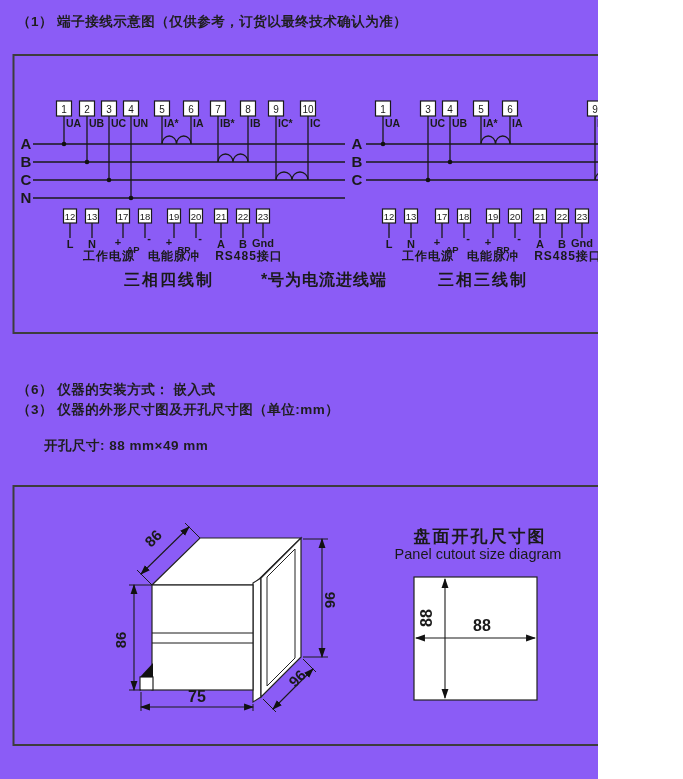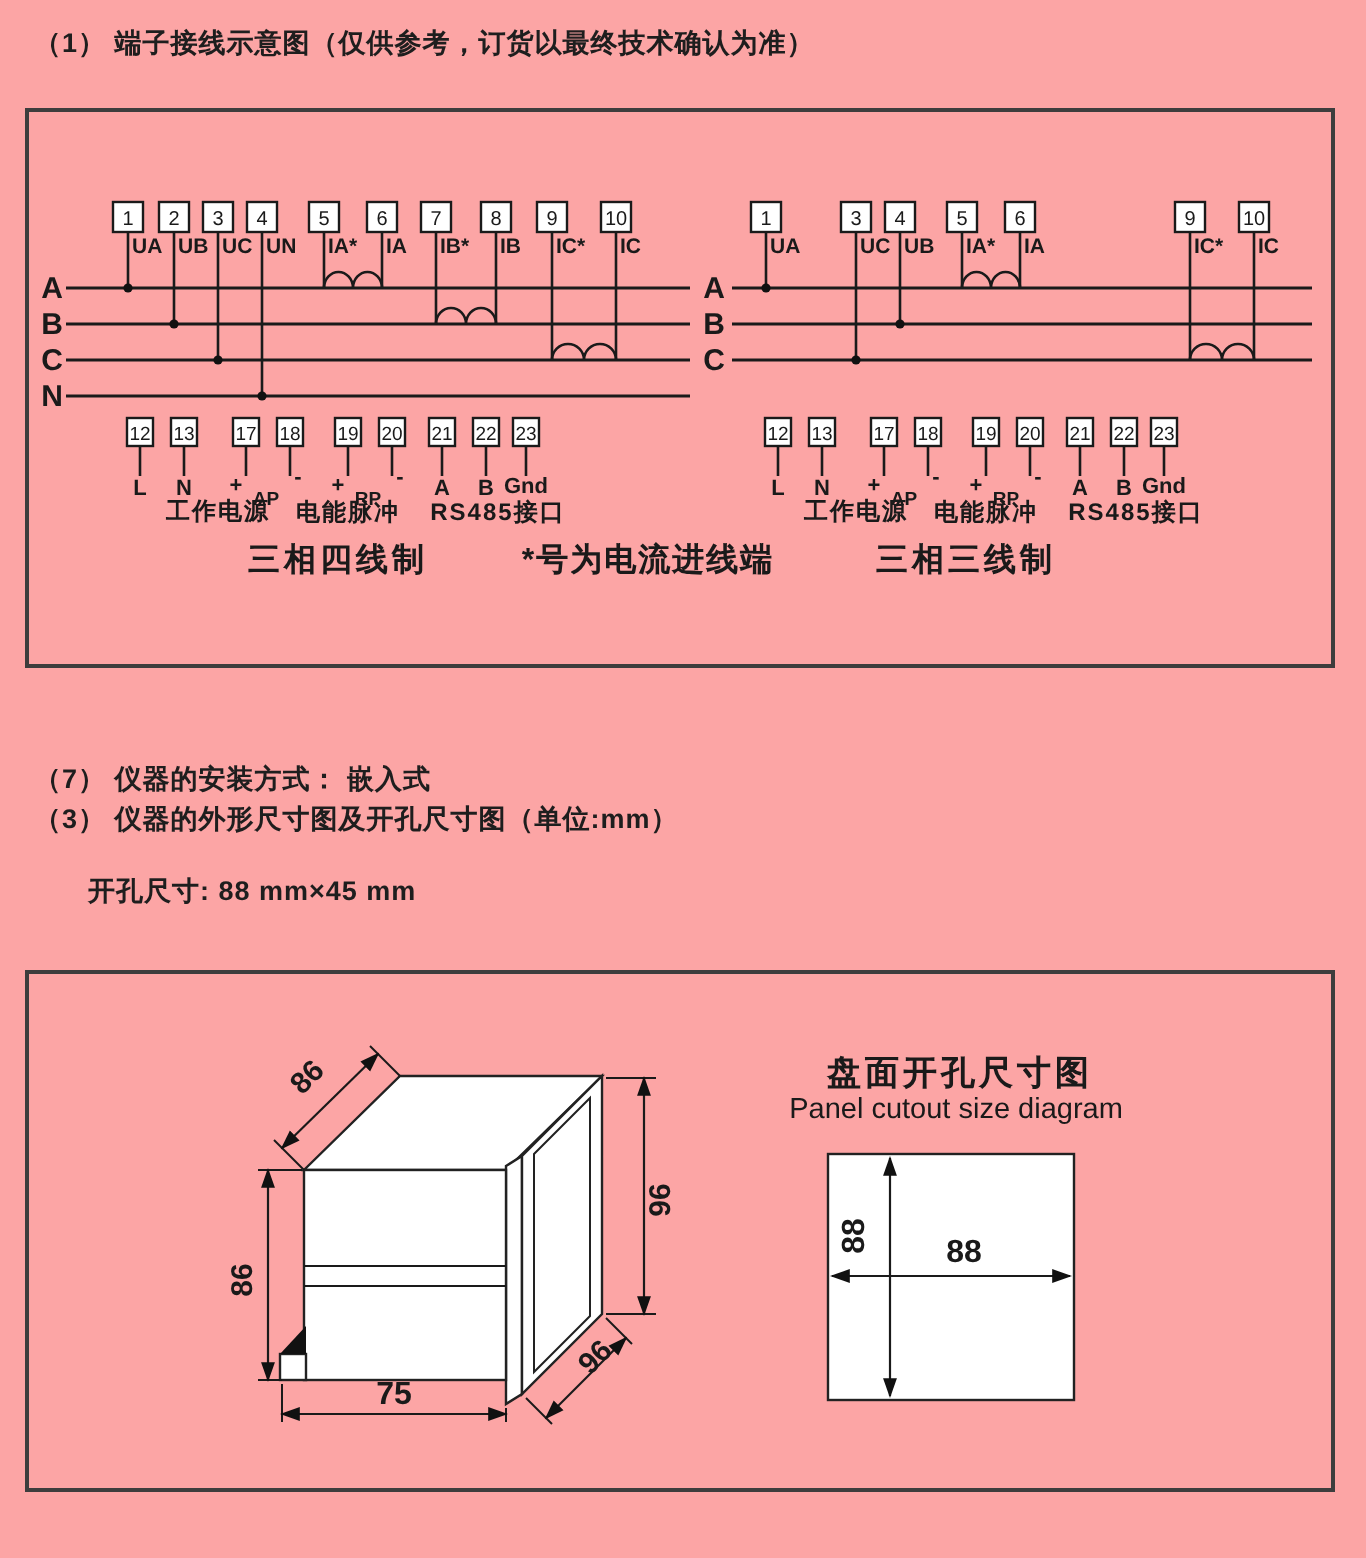--- a/index.html
+++ b/index.html
@@ -1,38 +1,38 @@
 <!DOCTYPE html>
 <html><head>
 <meta charset="utf-8">
 <style>
   html,body{margin:0;padding:0;background:#fff;}
-  .page{position:relative;width:683px;height:779px;background:#fca5a5;overflow:hidden;
+  .page{position:relative;width:598px;height:779px;background:#8b5cf6;overflow:hidden;
         font-family:"Liberation Sans",sans-serif;color:#222;}
   .hd{position:absolute;font-size:13.5px;font-weight:600;letter-spacing:.5px;white-space:pre;color:#1e1e1e;}
   svg text{font-family:"Liberation Sans",sans-serif;fill:#1a1a1a;}
   .ln{stroke:#1a1a1a;stroke-width:1.3;fill:none;}
   .thick{stroke-width:1.5;}
   .thin{stroke-width:1;}
   .tb{fill:#ffffff;stroke:#1a1a1a;stroke-width:1.2;}
   .dot{fill:#111;stroke:none;}
   .frame{fill:none;stroke:#3d3d3d;stroke-width:2;}
   .face{fill:#ffffff;stroke:#222;stroke-width:1.2;}
   .face2{fill:none;stroke:#222;stroke-width:1;}
   .wedge{fill:#111;stroke:none;}
   .dim{stroke:#1a1a1a;stroke-width:1.1;fill:none;}
 </style>
 </head>
 <body>
 
 <div class="page">
   <div class="hd" style="left:17px;top:13px">（1） 端子接线示意图（仅供参考，订货以最终技术确认为准）</div>
-  <div class="hd" style="left:17px;top:381px">（7） 仪器的安装方式： 嵌入式</div>
+  <div class="hd" style="left:17px;top:381px">（6） 仪器的安装方式： 嵌入式</div>
   <div class="hd" style="left:17px;top:401px">（3） 仪器的外形尺寸图及开孔尺寸图（单位:mm）</div>
-  <div class="hd" style="left:44px;top:437px">开孔尺寸: 88 mm×45 mm</div>
+  <div class="hd" style="left:44px;top:437px">开孔尺寸: 88 mm×49 mm</div>
 
   <svg id="diagram-svg" width="683" height="779" viewBox="0 0 683 779" style="position:absolute;left:0;top:0">
     <defs>
       <marker id="arr" viewBox="0 0 10 10" refX="9" refY="5" markerWidth="9" markerHeight="9" orient="auto-start-reverse">
         <path d="M0,1.5 L10,5 L0,8.5 z" fill="#111"></path>
       </marker>
     </defs>
   <rect x="13.5" y="55" width="653" height="278" class="frame"></rect>
       <rect x="13.5" y="486" width="653" height="259" class="frame"></rect>
       <line x1="33" y1="144" x2="345" y2="144" class="ln thick"></line>

